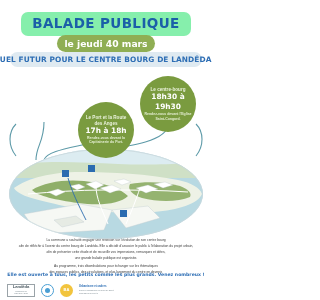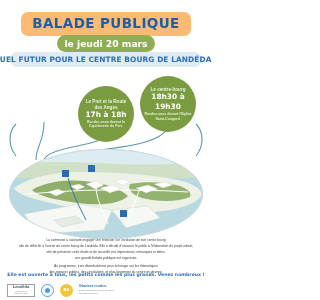--- a/index.html
+++ b/index.html
@@ -26,21 +26,21 @@
     left: 0; top: 0;
     width: 212px;
     height: 72px;
   }
   .title-pill {
     position: absolute;
     left: 21px;
     top: 12px;
     width: 170px;
     height: 24px;
-    background: #fdba74;
+    background: #86efac;
     border-radius: 7px;
     display: flex;
     align-items: center;
     justify-content: center;
   }
   .title-pill .title-text {
     color: #1b5fa8;
     font-size: 13.5px;
     font-weight: bold;
     letter-spacing: 0.4px;
@@ -126,21 +126,21 @@
     color: #ffffff;
     font-family: "DejaVu Sans", sans-serif;
   }
   .stop .stop-meet {
     font-size: 3.5px;
     line-height: 1.25;
     color: #e4eed2;
     font-weight: bold;
   }
   #stop-0 { left: 16px;  top: 74px;  width: 56px; height: 56px; }
-  #stop-1 { left: 78px;  top: 86px;  width: 56px; height: 56px; }
+  #stop-1 { left: 78px;  top: 102px;  width: 56px; height: 56px; }
   #stop-2 { left: 140px; top: 76px;  width: 56px; height: 56px; align-items: center; }
 
   
   .map-wrap {
     position: absolute;
     left: 8px;
     top: 148px;
     width: 196px;
     height: 92px;
     z-index: 1;
@@ -277,21 +277,21 @@
 
 <div class="poster">
 
   <div class="header-zone">
 
     <div class="title-pill">
       <span class="title-text">BALADE PUBLIQUE</span>
     </div>
 
     <div class="date-pill">
-      <span class="date-text">le jeudi 20 mars</span>
+      <span class="date-text">le jeudi 40 mars</span>
     </div>
 
     <div class="subtitle-band">
       <span class="subtitle-text">QUEL FUTUR POUR LE CENTRE BOURG DE LANDÉDA ?</span>
     </div>
   </div>
 
   <svg class="connectors" viewBox="0 0 212 110">
     <path d="M44,62 C44,82 36,86 36,100" fill="none" stroke="#5d9aa8" stroke-width="1.1"></path>
     <path d="M106,74 C106,86 48,86 44,100" fill="none" stroke="#5d9aa8" stroke-width="1.1"></path>

